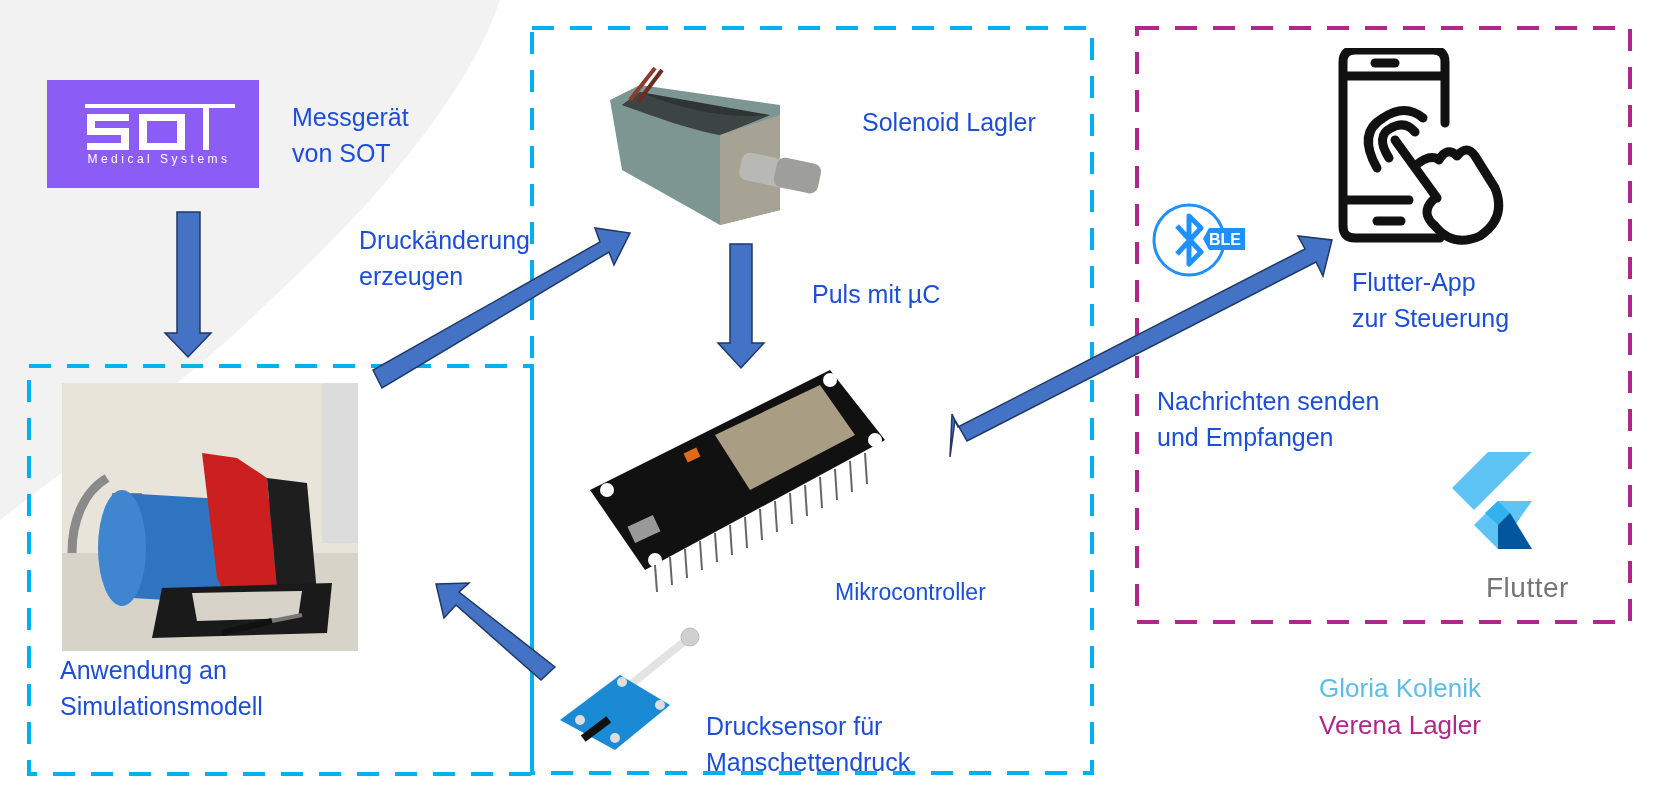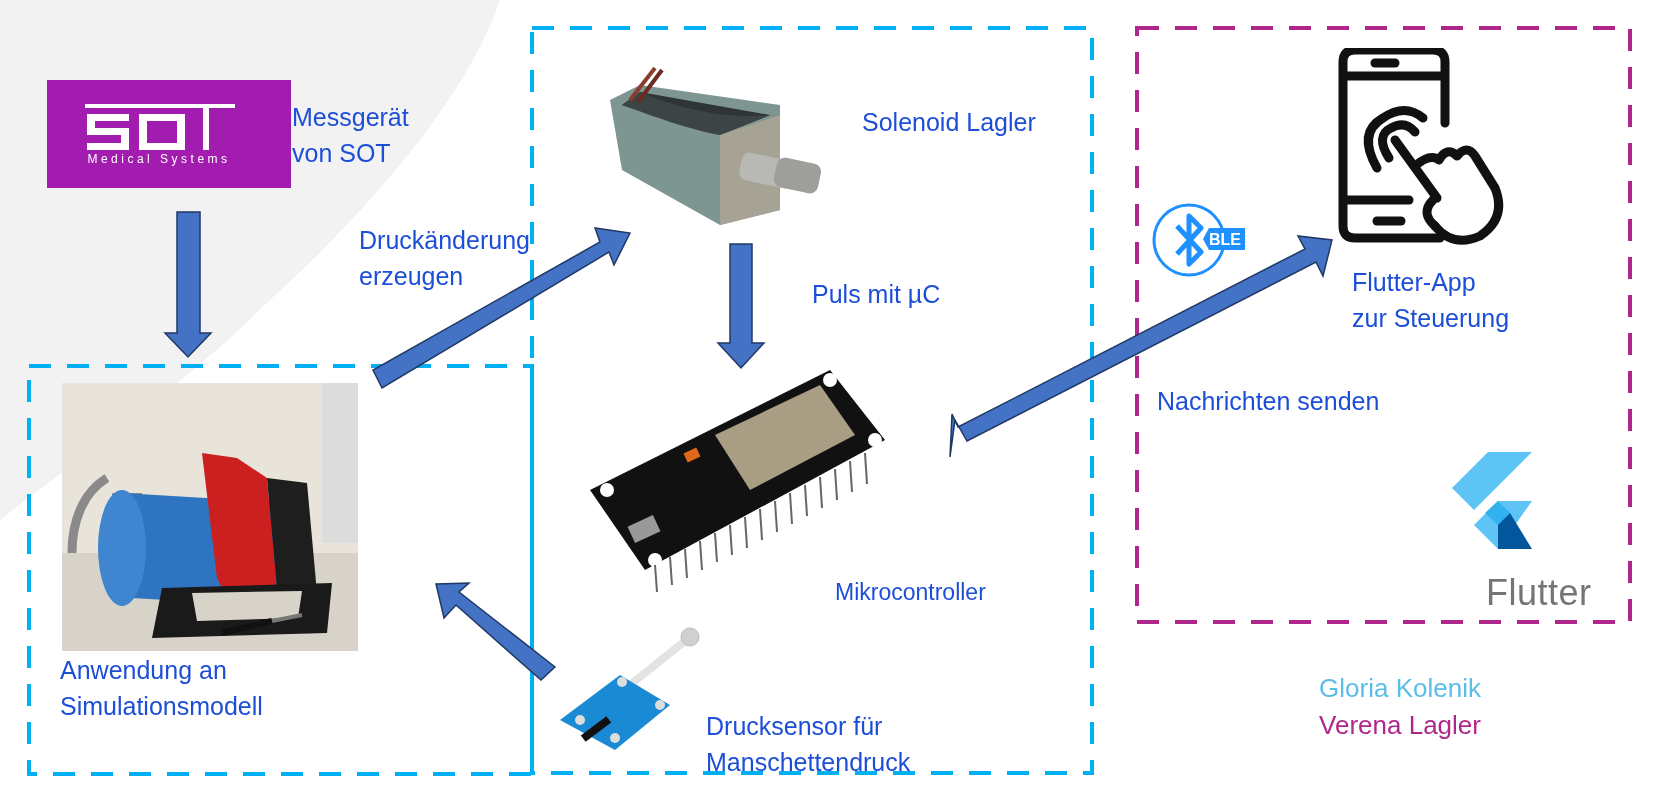--- a/index.html
+++ b/index.html
@@ -1,25 +1,25 @@
 <!DOCTYPE html>
 <html><head>
 <meta charset="utf-8">
 <style>
   html, body { margin:0; padding:0; }
   body { width:1666px; height:801px; position:relative; overflow:hidden; background:#ffffff; font-family:"Liberation Sans", "DejaVu Sans", sans-serif; color:#000; }
   #bg-blob { position:absolute; left:0; top:0; width:1666px; height:801px; }
   .label { position:absolute; font-size:25px; line-height:36px; color:#1d4ed8; white-space:nowrap; }
   svg.overlay { position:absolute; left:0; top:0; }
-  .sot-logo { position:absolute; left:47px; top:80px; width:244px; height:108px; background:#a21caf;text-decoration:underline; }
+  .sot-logo { position:absolute; left:47px; top:80px; width:212px; height:108px; background:#8b5cf6;text-decoration:underline; }
   .sot-letters { position:absolute; left:38px; top:24px; width:150px; height:48px; }
   .sot-sub { position:absolute; left:0; width:224px; top:72px; text-align:center; color:#fff; font-size:12px; letter-spacing:3.5px; }
   .photo { position:absolute; }
   .credit { position:absolute; font-size:26px; line-height:36px; text-align:center; width:260px; }
-  .flutter-word { position:absolute; left:1486px; top:572px; font-size:36px; color:#757575; letter-spacing:0.5px; }
+  .flutter-word { position:absolute; left:1486px; top:572px; font-size:28px; color:#757575; letter-spacing:0.5px; }
 </style>
 </head>
 <body>
 
 <svg id="bg-blob" viewBox="0 0 1666 801">
   <path d="M0,0 L500,0 C470,90 380,200 270,300 C190,380 90,450 0,520 Z" fill="#f2f2f2"></path>
 </svg>
 
 <svg class="overlay" width="1666" height="801">
   <rect x="29" y="366" width="503" height="408" fill="none" stroke="#00b0f0" stroke-width="4" stroke-dasharray="22,16"></rect>
@@ -153,20 +153,21 @@
   <text x="74" y="43" text-anchor="middle" fill="#fff" font-size="16" font-weight="bold" font-family="Liberation Sans, sans-serif">BLE</text>
 </svg>
 
 <div class="label" style="left:1352px;top:264px;">
   <div>Flutter-App</div>
   <div>zur Steuerung</div>
 </div>
 
 <div class="label" style="left:1157px;top:383px;">
   <div>Nachrichten senden</div>
+  <div>und Empfangen</div>
 </div>
 
 <svg class="photo" style="left:1450px;top:450px;" width="90" height="115" viewBox="0 0 90 115">
   <path d="M82,2 L38,2 L2,38 L24,60 Z" fill="#5dc4f5"></path>
   <path d="M82,51 L48,51 L24,75 L48,99 Z" fill="#5dc4f5"></path>
   <path d="M48,51 L60,63 L48,75 L35,63 Z" fill="#2fb2ee"></path>
   <path d="M48,75 L60,63 L82,99 L48,99 Z" fill="#02569b"></path>
 </svg>
 <div class="flutter-word">Flutter</div>
 

